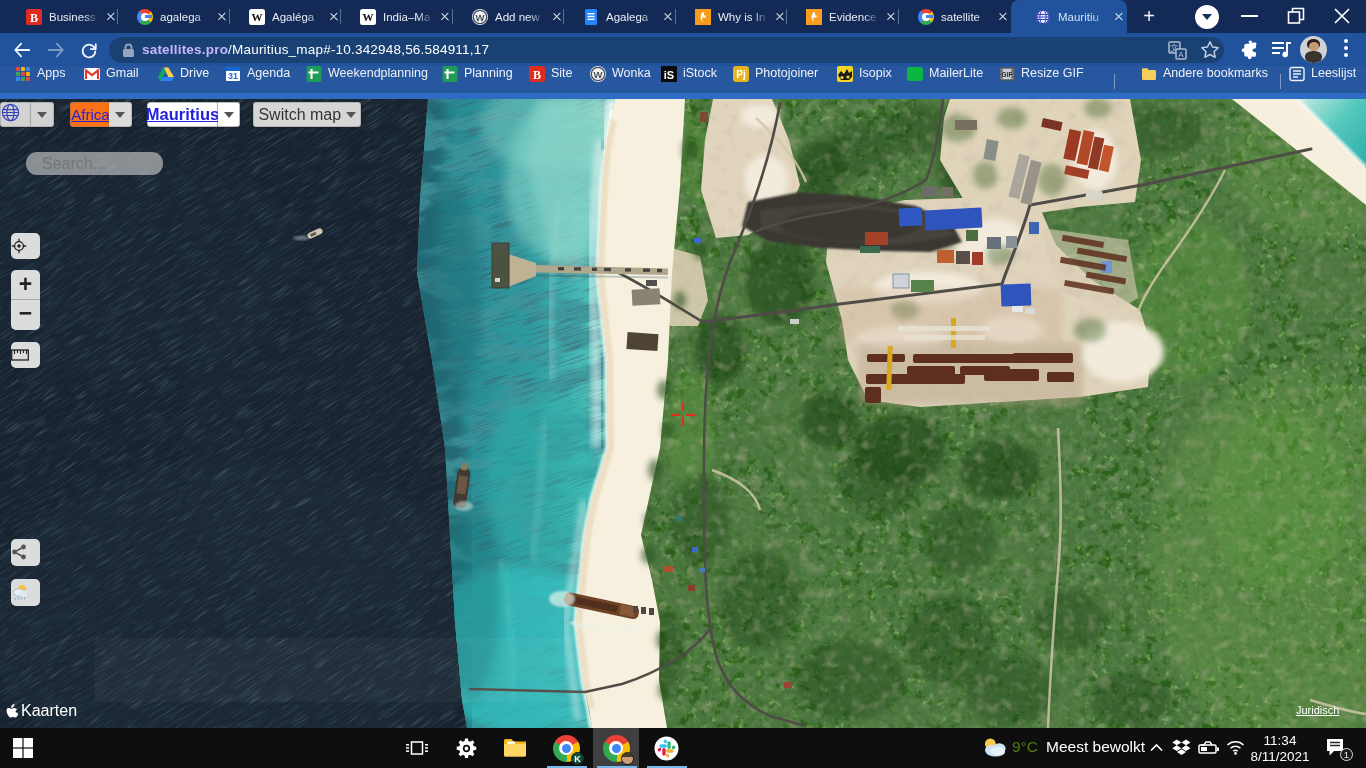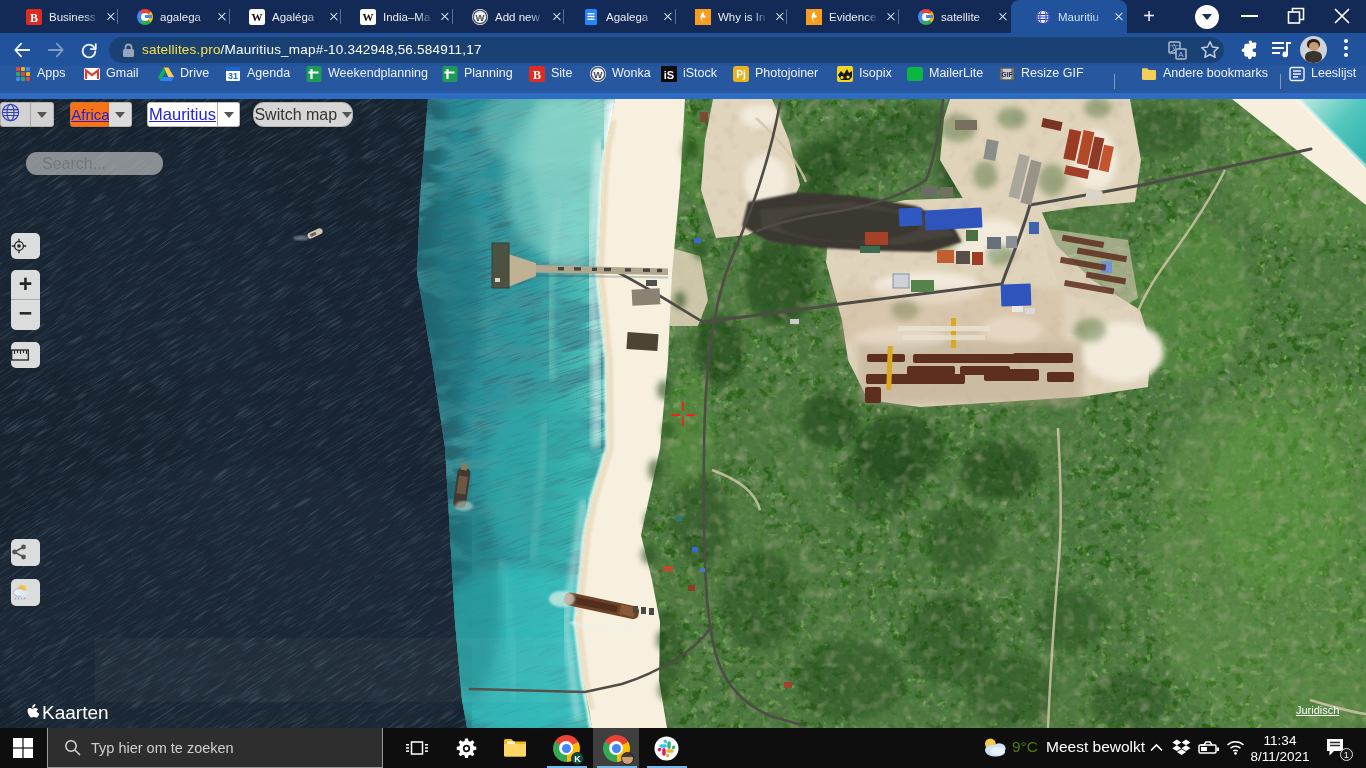--- a/index.html
+++ b/index.html
@@ -17,34 +17,34 @@
 .tabsep{position:absolute;top:9px;width:1px;height:15px;background:#5a6f94}
 .gico{border-radius:50%;background:conic-gradient(from -45deg,#ea4335 0 90deg,#fbbc05 90deg 180deg,#34a853 180deg 270deg,#4285f4 270deg 360deg);position:relative}
 .gico:before{content:"";position:absolute;left:4px;top:4px;width:8px;height:8px;border-radius:50%;background:#fff}
 .gico:after{content:"";position:absolute;left:8px;top:6.5px;width:7px;height:3px;background:#4285f4}
 .tab.active{background:#21539c;border-radius:8px 8px 0 0;z-index:3}
 
 #toolbar{position:absolute;left:0;top:33px;width:1366px;height:33px;background:#21539c}
 .navic{position:absolute;top:4px;color:#f0f4fa;font-size:17px}
 #urlpill{position:absolute;left:109px;top:3.5px;width:1115px;height:26px;background:#1a4173;border-radius:13px;color:#cfd8e8;display:flex;align-items:center}
 #urltxt{font-size:13.5px;margin-left:33px;white-space:nowrap;letter-spacing:0.2px}
-#urltxt b{color:#fde047;font-weight:normal}
+#urltxt b{color:#c4b5fd;font-weight:bold}
 #urltxt span{color:#ffffff}
 
 #bookbar{position:absolute;left:0;top:66px;width:1366px;height:33px;background:#27579f;color:#eef2f8;font-size:12.5px}
 .bk{position:absolute;top:0;height:29px;display:flex;align-items:flex-start;white-space:nowrap}
 .bk .bi{width:16px;height:16px;margin-right:6px}
 
 #map{position:absolute;left:0;top:99px;width:1366px;height:629px;background:#20303c;overflow:hidden}
 #map svg{position:absolute;left:0;top:0}
 .mbtn{position:absolute;background:#d2d2d2;border:1px solid rgba(120,120,120,.35);box-shadow:0 1px 2px rgba(0,0,0,.25);color:#333;display:flex;align-items:center;justify-content:center;white-space:nowrap}
 .mlink{color:#2222dd;text-decoration:underline}
 #searchbox{position:absolute;left:26px;top:53px;width:137px;height:23px;background:rgba(198,198,198,.65);border-radius:11px;color:#757575;font-size:16px;line-height:23px;padding-left:16px}
 .ctl{position:absolute;left:11px;width:29px;background:rgba(230,230,230,.95);border-radius:5px;color:#222;text-align:center}
-#kaarten{position:absolute;left:27px;top:603px;color:#fff;font-size:19px}
+#kaarten{position:absolute;left:6px;top:603px;color:#fff;font-size:16px}
 #kaarten svg{position:absolute;left:0;top:2px}
 #kaarten span.kt{padding-left:15px}
 #jurid{position:absolute;left:1296px;top:605px;color:#fff;font-size:11px;text-decoration:underline}
 
 #taskbar{position:absolute;left:0;top:728px;width:1366px;height:40px;background:#0e0e0e;display:flex;align-items:center}
 #tsearch{position:absolute;left:47px;top:0px;width:336px;height:40px;background:#2e2e2e;border:1px solid #9b9b9b;border-top:none;color:#ddd;font-size:14.5px;display:flex;align-items:center}
 .tkic{position:absolute;top:0;width:46px;height:40px;display:flex;align-items:center;justify-content:center}
 .underl{position:absolute;top:38px;height:2px;background:#76b9ed}
 .car{display:inline-block;width:0;height:0;border-left:5px solid transparent;border-right:5px solid transparent;border-top:6px solid #555}
 .chrome{position:relative;width:27px;height:27px;border-radius:50%;display:inline-block;background:conic-gradient(#ea4335 0 60deg,#fbbc05 60deg 180deg,#34a853 180deg 300deg,#ea4335 300deg 360deg)}
@@ -644,26 +644,26 @@
 <div class="mbtn" style="left:31px;top:3px;width:23px;height:25px;border-left:none;border-radius:0 3px 3px 0">
         <span class="car"></span>
       </div>
 <div class="mbtn" style="left:70px;top:3px;width:41px;height:25px;border-radius:3px 0 0 3px;background:#f97316">
         <span class="mlink" style="font-size:15px">Africa</span>
       </div>
 <div class="mbtn" style="left:109px;top:3px;width:23px;height:25px;border-left:none;border-radius:0 3px 3px 0;background:#dcdcdc">
         <span class="car"></span>
       </div>
 <div class="mbtn" style="left:147px;top:3px;width:71px;height:25px;background:#fff;border-color:#bbb;border-radius:3px 0 0 3px">
-        <span class="mlink" style="font-size:16.5px;font-weight:normal">Mauritius</span>
+        <span class="mlink" style="font-size:16.5px;font-weight:bold">Mauritius</span>
       </div>
 <div class="mbtn" style="left:218px;top:3px;width:22px;height:25px;background:#fff;border-color:#bbb;border-left:none;border-radius:0 3px 3px 0">
         <span class="car"></span>
       </div>
-<div class="mbtn" style="left:253px;top:3px;width:100px;height:25px;border-radius:11px;background:#d6d6d6;font-size:16px;color:#333">Switch map&nbsp;<span class="car"></span></div>
+<div class="mbtn" style="left:253px;top:3px;width:108px;height:25px;border-radius:3px;background:#d6d6d6;font-size:16px;color:#333">Switch map&nbsp;<span class="car"></span></div>
 <div id="searchbox">Search...</div>
 <div class="ctl" style="top:134px;height:26px;line-height:26px">
   <svg width="16" height="16" viewBox="0 0 20 20" style="margin-top:5px">
           <circle cx="10" cy="10" r="5.5" fill="none" stroke="#222" stroke-width="1.6"></circle>
           <circle cx="10" cy="10" r="2.2" fill="#222"></circle>
           <path d="M10 1v4M10 15v4M1 10h4M15 10h4" stroke="#222" stroke-width="1.6"></path>
         </svg>
 </div>
 <div class="ctl" style="top:171px;height:60px;font-size:23px;font-weight:bold">
   <div style="height:30px;line-height:28px;border-bottom:1px solid #aaa">+</div>
@@ -703,27 +703,20 @@
 </div>
 <div id="taskbar">
   <svg style="position:absolute;left:13px;top:10px" width="20" height="20" viewBox="0 0 20 20">
         <g fill="#fdfdfd">
           <rect x="0" y="0" width="9.4" height="9.4"></rect>
           <rect x="10.6" y="0" width="9.4" height="9.4"></rect>
           <rect x="0" y="10.6" width="9.4" height="9.4"></rect>
           <rect x="10.6" y="10.6" width="9.4" height="9.4"></rect>
         </g>
       </svg>
-  <div id="tsearch">
-    <svg style="margin-left:16px" width="17" height="17" viewBox="0 0 17 17">
-          <circle cx="7" cy="7" r="5.2" fill="none" stroke="#d8d8d8" stroke-width="1.5"></circle>
-          <path d="M11 11L16 16" stroke="#d8d8d8" stroke-width="1.5"></path>
-        </svg>
-    <span style="margin-left:10px;color:#d0d0d0">Typ hier om te zoeken</span>
-  </div>
   <div class="tkic" style="left:394px">
     <svg width="22" height="18" viewBox="0 0 22 18">
           <rect x="5.5" y="3" width="11" height="12" fill="none" stroke="#fff" stroke-width="1.5"></rect>
           <g fill="#fff">
             <rect x="0" y="5" width="3" height="1.5"></rect>
             <rect x="0" y="8.2" width="3" height="1.5"></rect>
             <rect x="0" y="11.4" width="3" height="1.5"></rect>
             <rect x="19" y="5" width="3" height="1.5"></rect>
             <rect x="19" y="8.2" width="3" height="1.5"></rect>
             <rect x="19" y="11.4" width="3" height="1.5"></rect>

